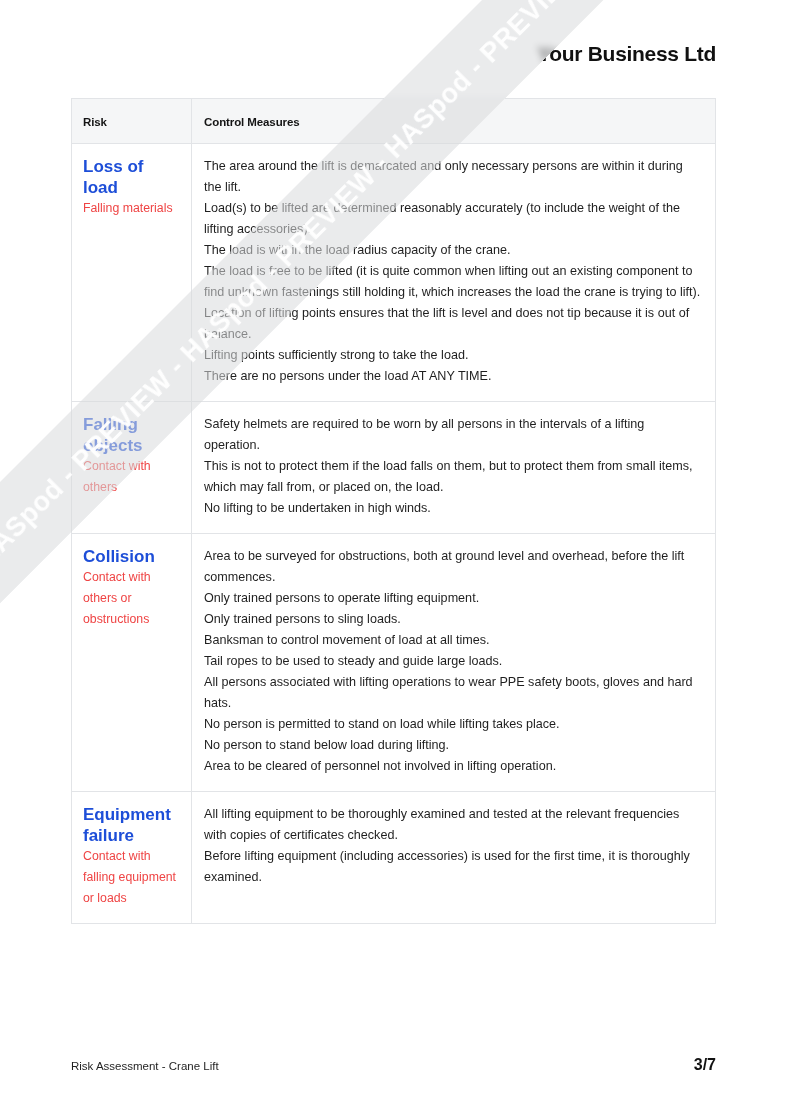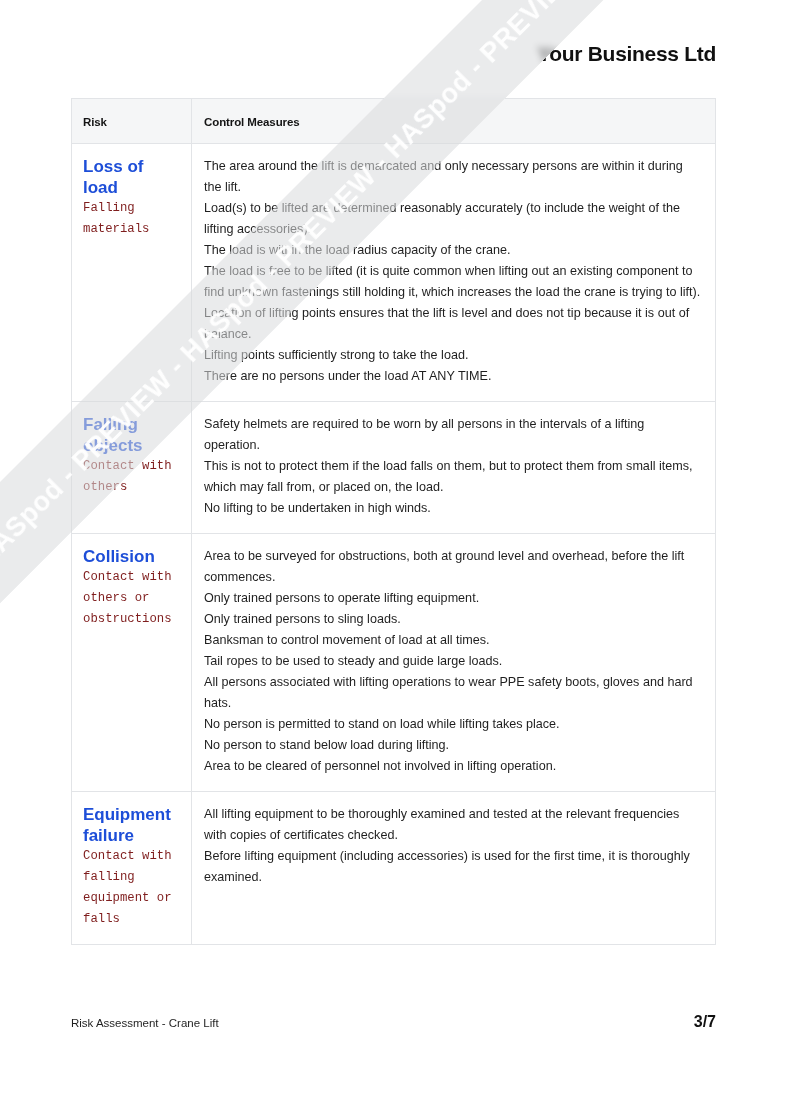--- a/index.html
+++ b/index.html
@@ -28,26 +28,26 @@
     padding:12px 10px 14px 11px;
   }
   .cell-ctrl{
     flex:1 1 auto;box-sizing:border-box;
     padding:12px 14px 14px 12px;
   }
   .row.head .cell-risk,.row.head .cell-ctrl{padding-top:13px;padding-bottom:13px;}
   .hdr-text{font-size:11.5px;font-weight:bold;color:#141414;letter-spacing:-0.1px;margin-top:36px;}
 
   .risk-title{font-size:17px;font-weight:bold;color:#1d4ed8;line-height:21px;}
-  .risk-sub{font-size:12.3px;font-weight:normal;color:#7f1d1d;line-height:21px;font-family:Liberation Mono, monospace;}
+  .risk-sub{font-size:12.3px;font-weight:normal;color:#ef4444;line-height:21px;}
   .ctrl-p{font-size:12.6px;line-height:21px;color:#1f1f1f;margin:0 0 0 0;}
   .ctrl-p + .ctrl-p{margin-top:0px;}
 
   .footer{
-    position:absolute;left:71px;top:1013px;width:645px;
+    position:absolute;left:71px;top:1056px;width:645px;
     display:flex;justify-content:space-between;align-items:baseline;
   }
   .footer-left{font-size:11.5px;color:#1f1f1f;}
   .footer-right{font-size:16px;font-weight:bold;color:#111111;}
 
   
   .wm-wrap{position:absolute;inset:0;pointer-events:none;overflow:hidden;}
   .wm-band{
     position:absolute;
     left:-260px;top:742px;width:1320px;height:86px;
@@ -126,21 +126,21 @@
         <p class="ctrl-p">All persons associated with lifting operations to wear PPE safety boots, gloves and hard hats.</p>
         <p class="ctrl-p">No person is permitted to stand on load while lifting takes place.</p>
         <p class="ctrl-p">No person to stand below load during lifting.</p>
         <p class="ctrl-p">Area to be cleared of personnel not involved in lifting operation.</p>
       </div>
     </div>
 
     <div class="row">
       <div class="cell-risk">
         <div class="risk-title">Equipment failure</div>
-        <div class="risk-sub">Contact with falling equipment or falls</div>
+        <div class="risk-sub">Contact with falling equipment or loads</div>
       </div>
       <div class="cell-ctrl">
         <p class="ctrl-p">All lifting equipment to be thoroughly examined and tested at the relevant frequencies with copies of certificates checked.</p>
         <p class="ctrl-p">Before lifting equipment (including accessories) is used for the first time, it is thoroughly examined.</p>
       </div>
     </div>
 
   </div>
 
   <div class="footer">

